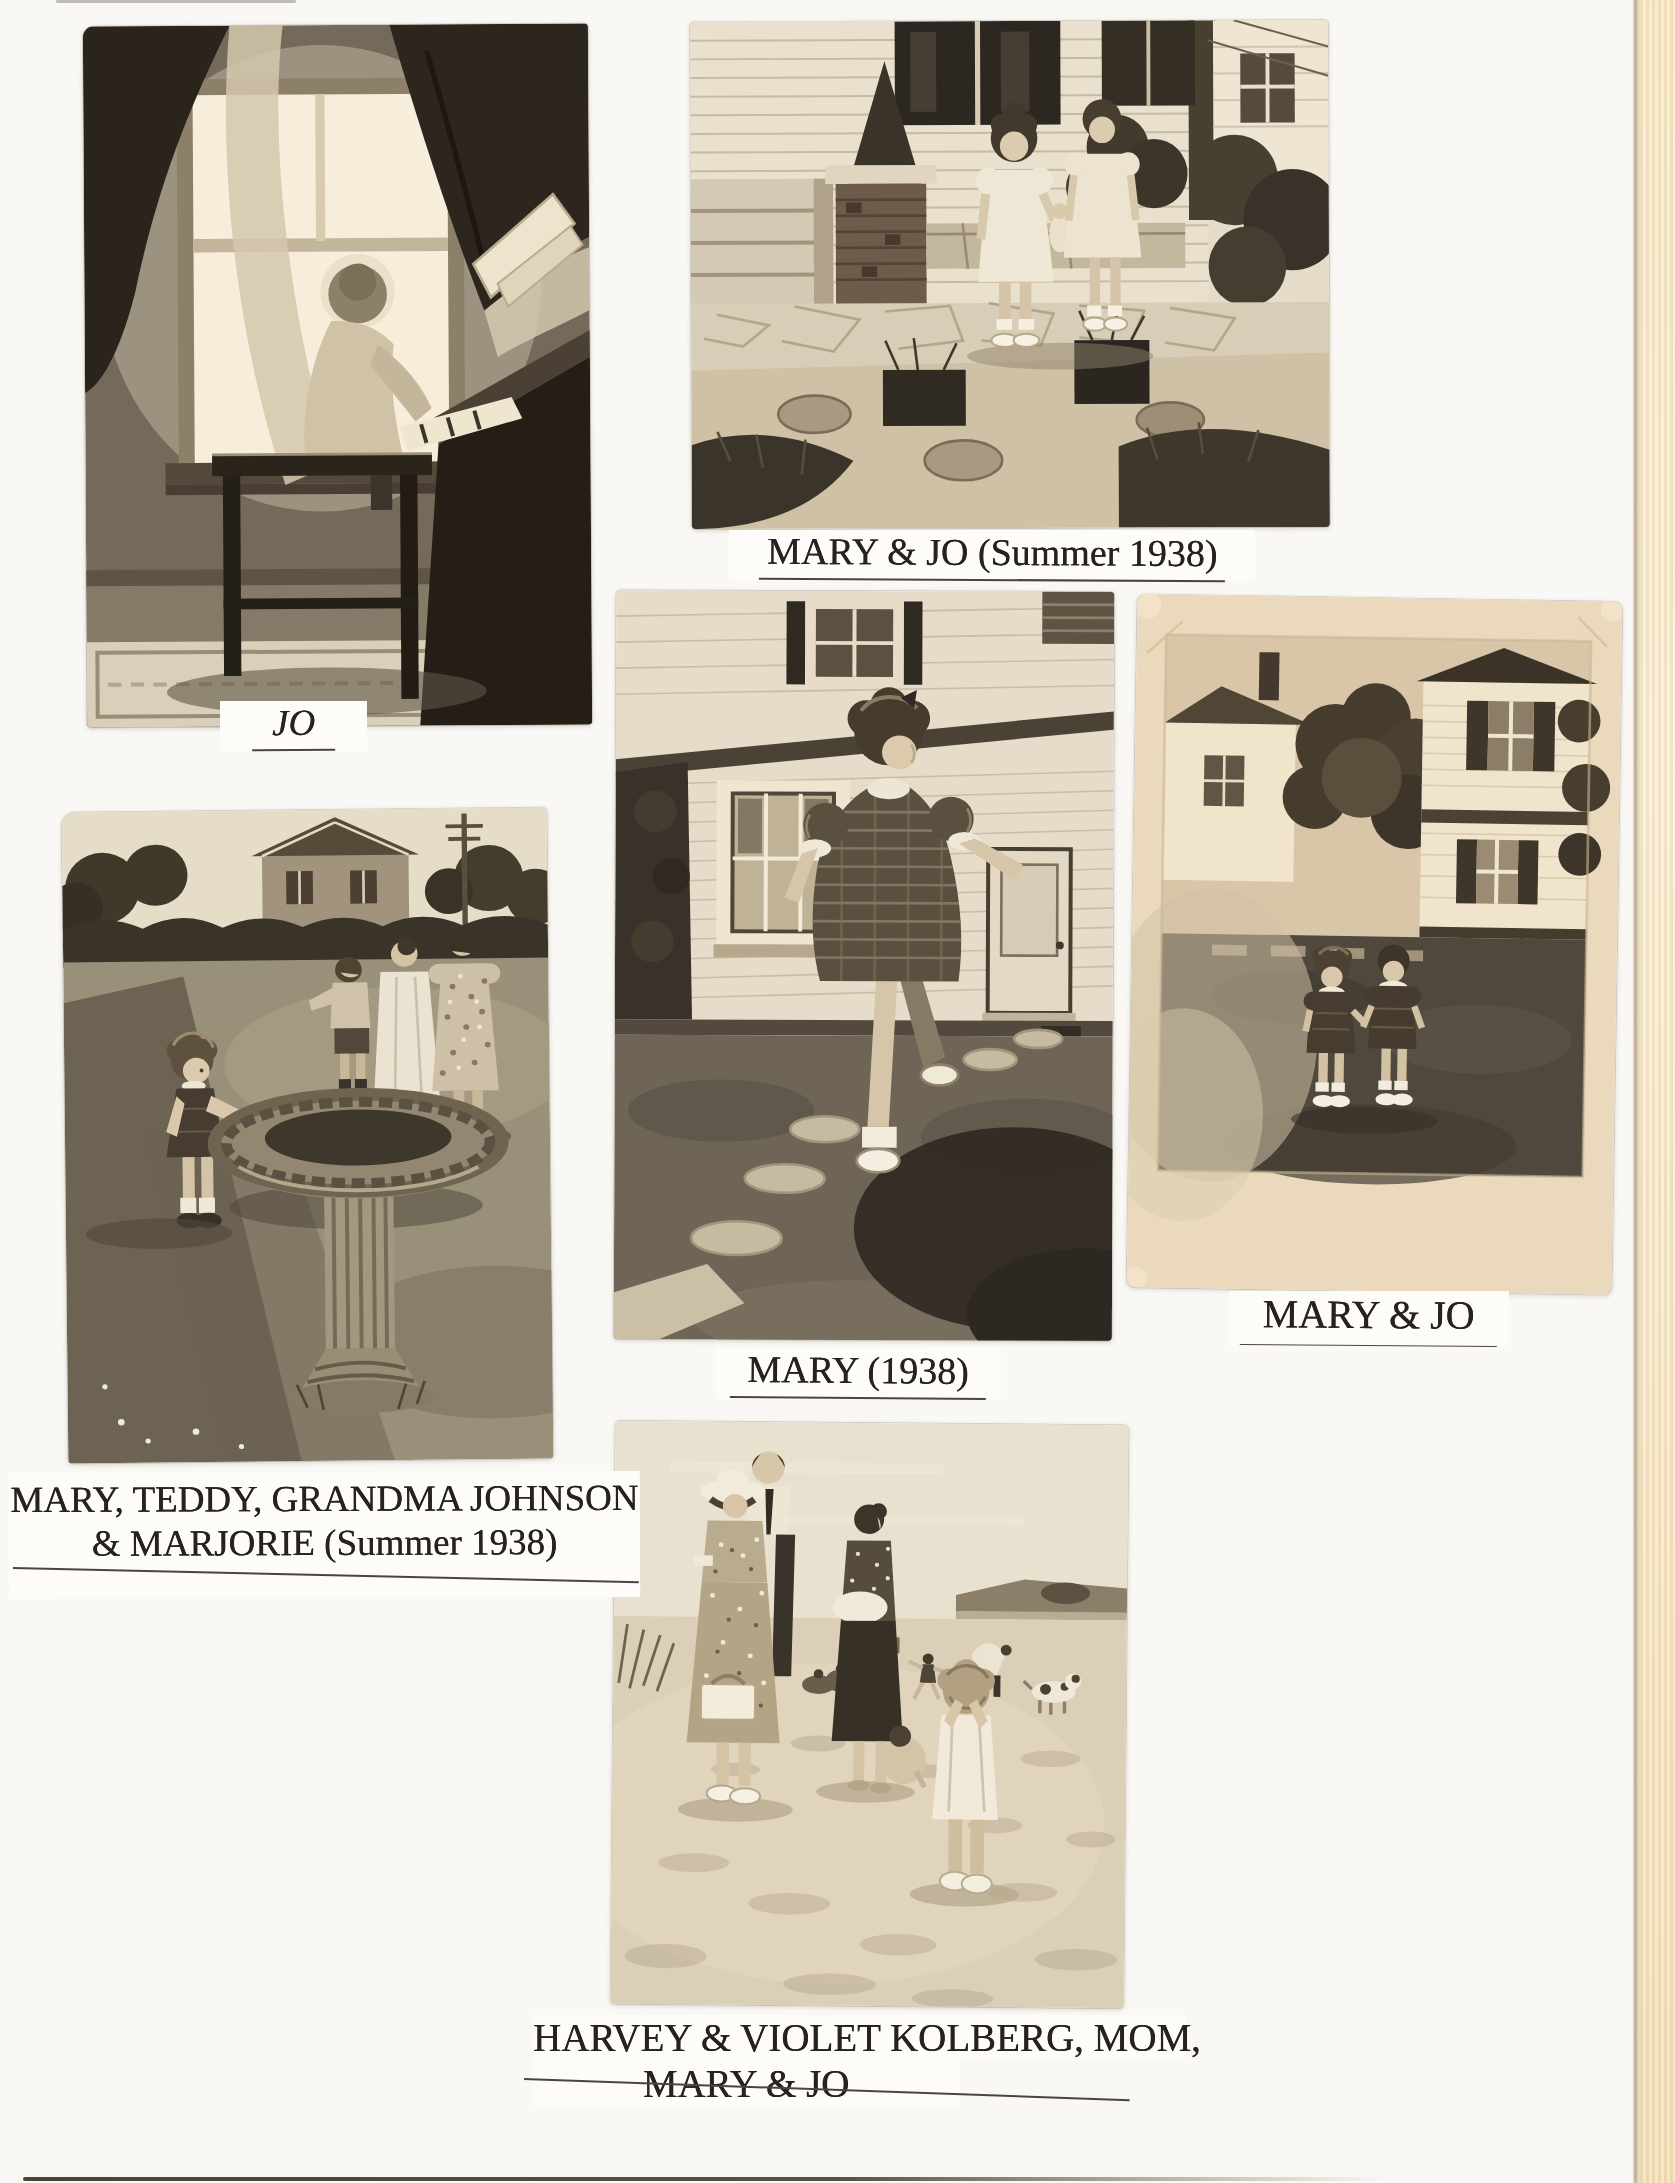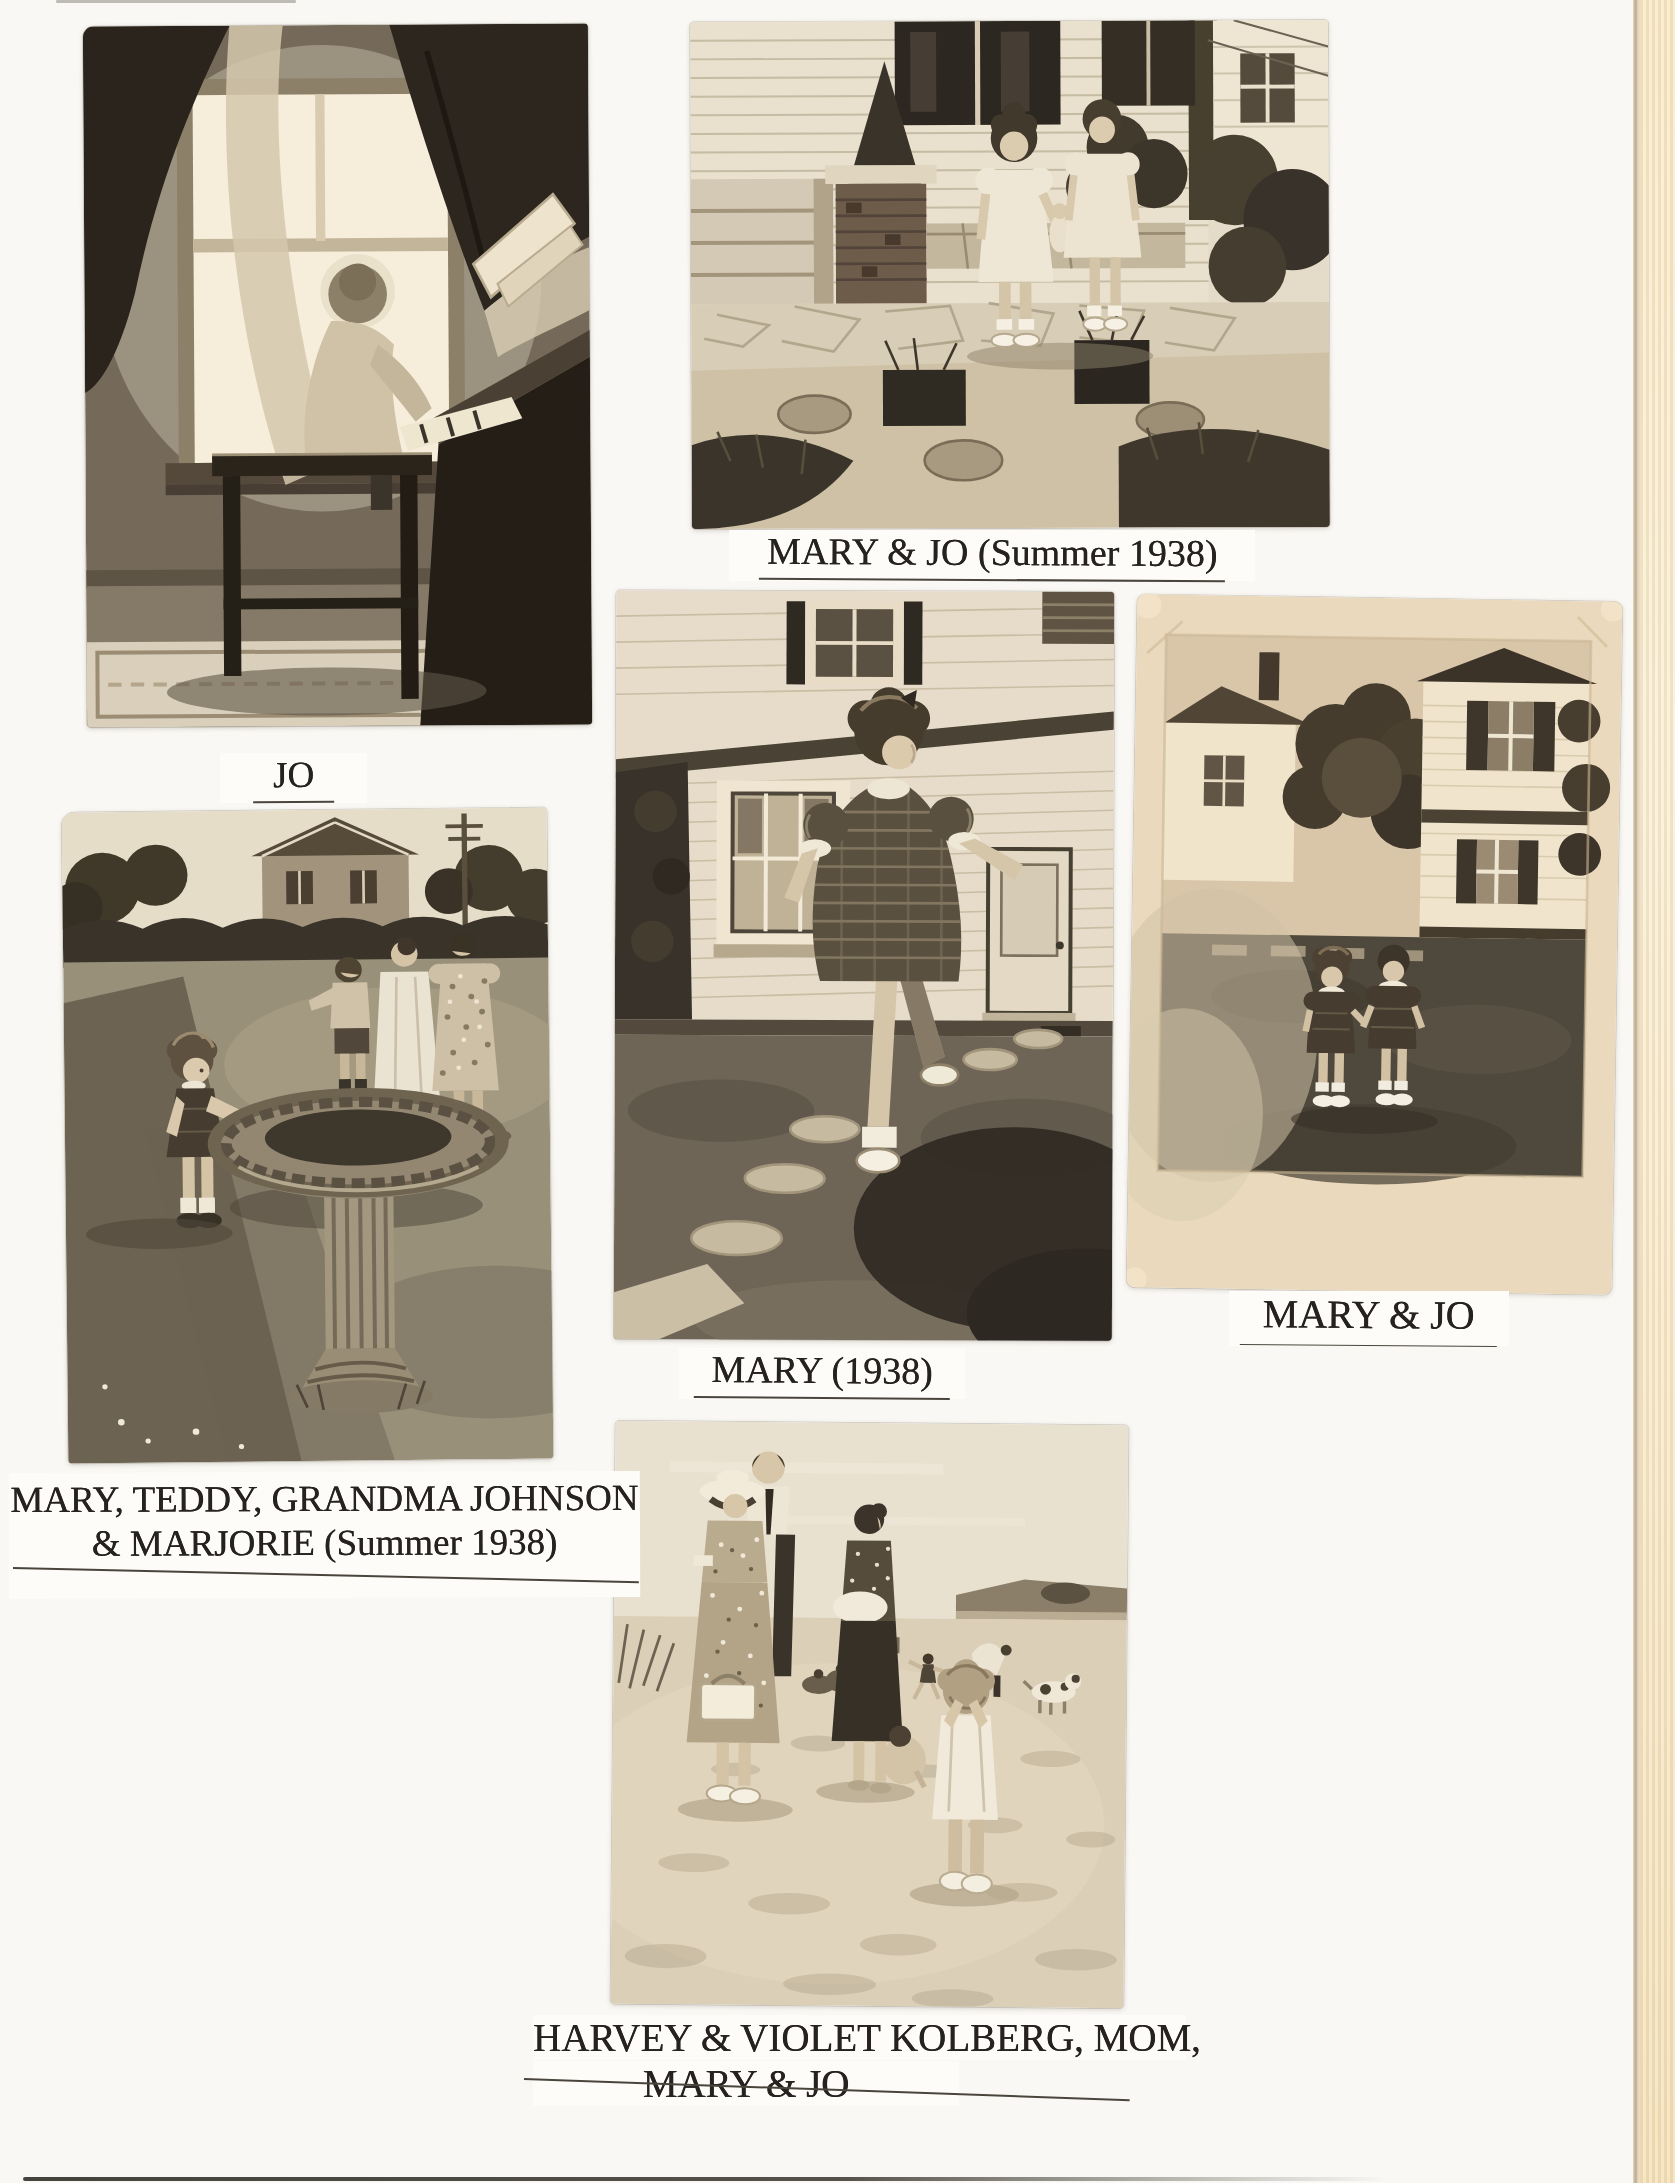--- a/index.html
+++ b/index.html
@@ -751,29 +751,29 @@
         <polygon points="242,222 250,206 256,210 248,228" fill="#d8c6a9"></polygon>
         <polygon points="274,222 266,206 260,210 268,228" fill="#d8c6a9"></polygon>
         <rect x="246" y="296" width="10" height="40" fill="#cfbd9f"></rect>
         <rect x="262" y="296" width="10" height="40" fill="#cfbd9f"></rect>
         <ellipse cx="251" cy="342" rx="11" ry="7" fill="#f3eee0" stroke="#b9ac91" stroke-width="1.5"></ellipse>
         <ellipse cx="267" cy="344" rx="11" ry="7" fill="#f3eee0" stroke="#b9ac91" stroke-width="1.5"></ellipse>
       </g>
     </svg>
   </div>
 
-  <div class="caption" id="cap-1" style="left:220px;top:753px;width:147px;font-size:37px;">
+  <div class="caption" id="cap-1" style="left:220px;top:701px;width:147px;font-size:37px;font-style:italic;">
     <span class="cap-text" style="padding:0 20px 5.3px;transform:rotate(-0.4deg);">JO</span>
   </div>
 
   <div class="caption" id="cap-2" style="left:729px;top:530px;width:526px;font-size:38px;">
     <span class="cap-text" style="padding:0 8px 5.3px;transform:rotate(0.3deg);">MARY &amp; JO (Summer 1938)</span>
   </div>
 
-  <div class="caption" id="cap-3" style="left:679px;top:1348px;width:286px;font-size:38px;">
+  <div class="caption" id="cap-3" style="left:715px;top:1348px;width:286px;font-size:38px;">
     <span class="cap-text" style="padding:0 17.3px 5.3px;transform:rotate(0.5deg);">MARY (1938)</span>
   </div>
 
   <div class="caption" id="cap-4" style="left:1229px;top:1291px;width:280px;font-size:40px;">
     <span class="cap-text" style="padding:0 22.6px 6.7px;border-bottom-width:1.3px;transform:rotate(0.4deg);">MARY &amp; JO</span>
   </div>
 
   <div class="caption" id="cap-5" style="left:9.3px;top:1472px;width:631px;font-size:37px;line-height:44px;padding:5.3px 0 33px;transform:rotate(-0.2deg);">
     <div class="cap-line">MARY, TEDDY, GRANDMA JOHNSON</div>
     <div class="cap-line">&amp; MARJORIE (Summer 1938)</div>

